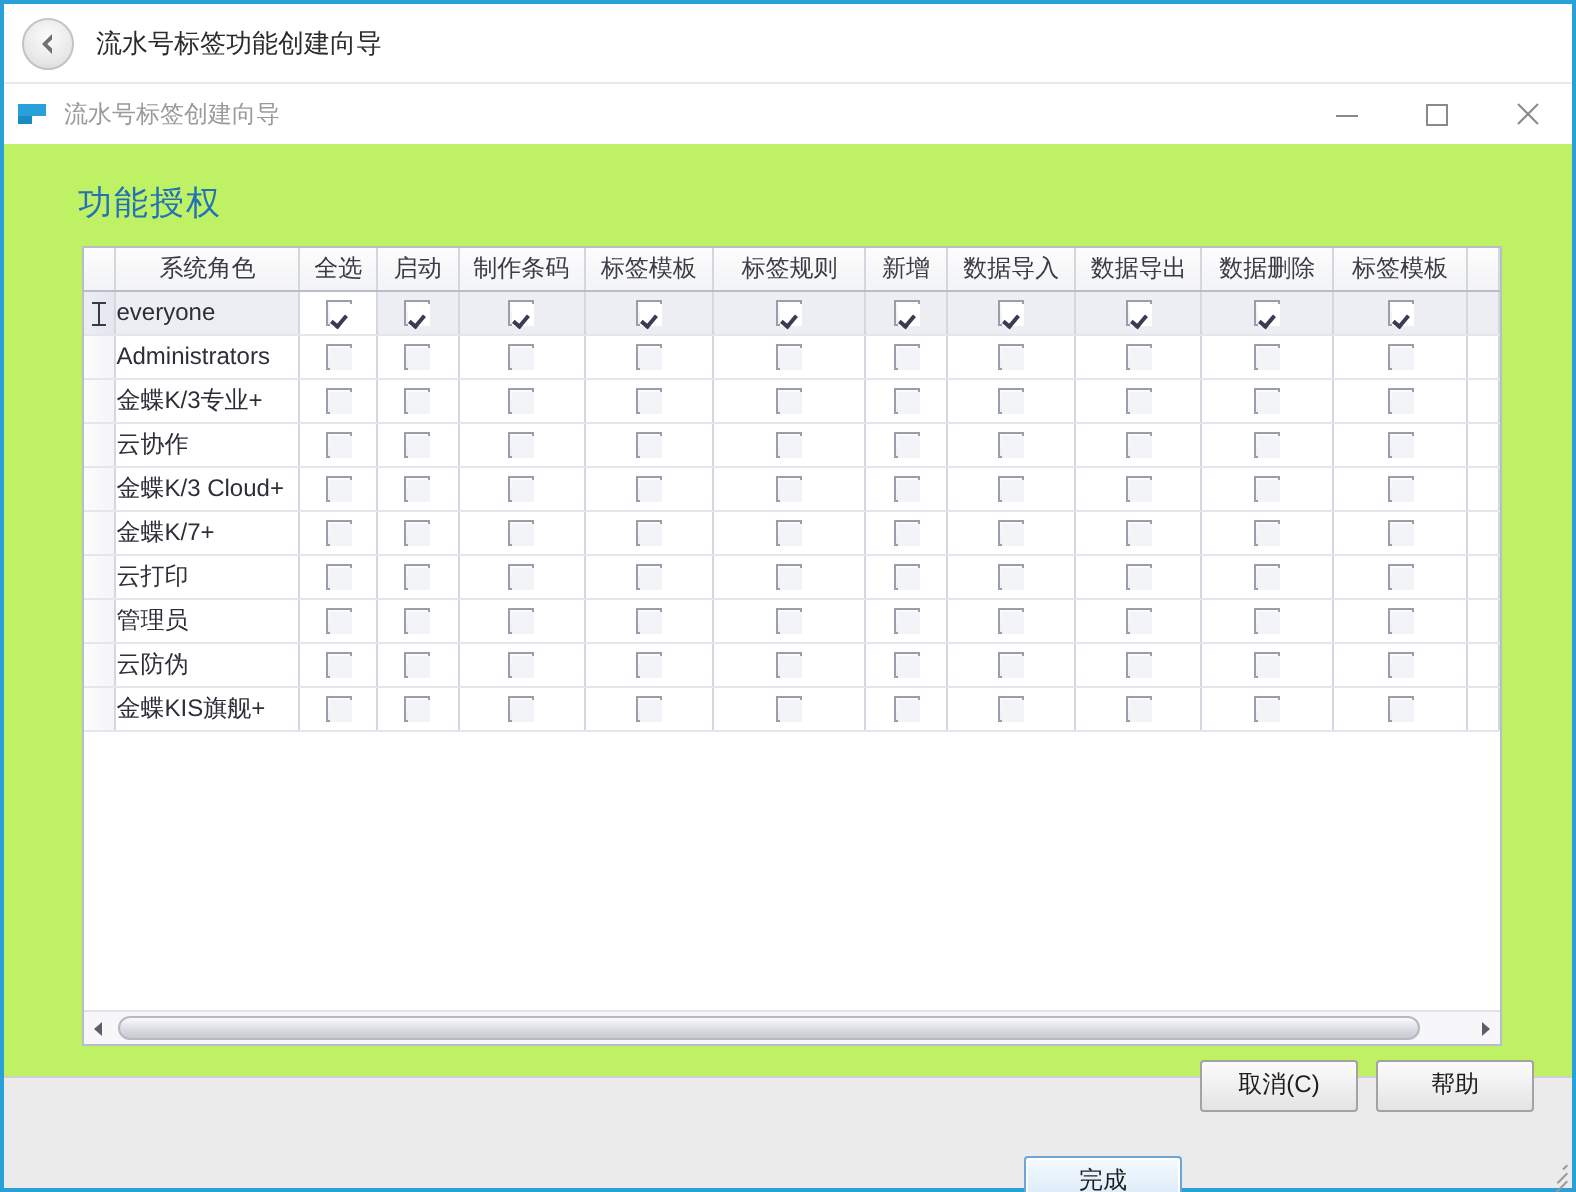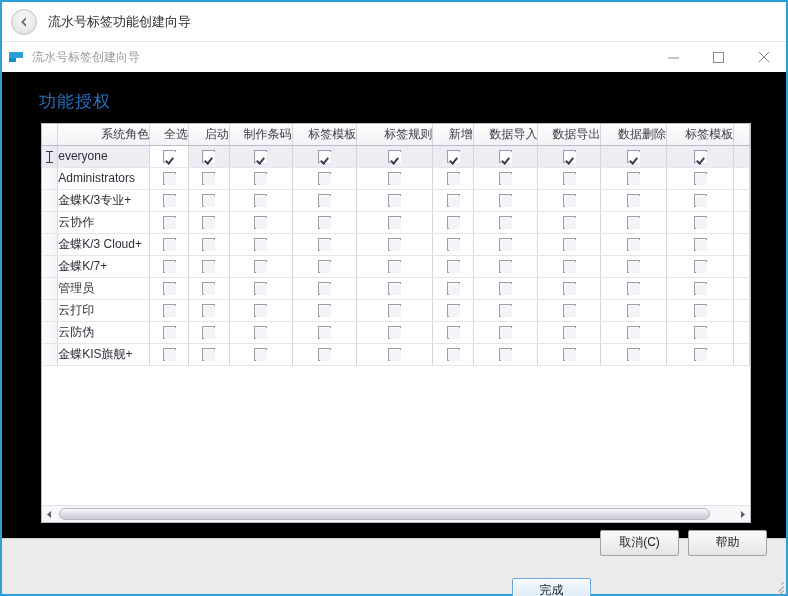--- a/index.html
+++ b/index.html
@@ -90,21 +90,21 @@
     margin-left: 11px;
     font-size: 13px;
     color: #2b2b2b;
     white-space: nowrap;
   }
 
   
   #body {
     flex: 1 1 auto;
     position: relative;
-    background: #000000;
+    background: #bef264;
     padding: 0;
   }
   #section-title {
     position: absolute;
     left: 37px; top: 18px;
     font-size: 17px;
     color: #2471b8;
     letter-spacing: 1px;
   }
 
@@ -137,21 +137,21 @@
     padding: 0;
     height: 22px;
     overflow: hidden;
     white-space: nowrap;
   }
   table.grid thead th {
     background: linear-gradient(to bottom, #fdfdfd 0%, #f2f3f5 100%);
     border-bottom: 1px solid #b9bdc9;
     color: #3b3b46;
     font-weight: normal;
-    text-align: right;
+    text-align: center;
     height: 21px;
     margin-left: 24px;
   }
   th.hdr-rownum { width: 17px; }
   th.hdr-role   { width: 93px; padding-left: 6px; }
   th.hdr-chk    { text-align: left; padding-left: 5px; }
   td.cell-rownum {
     width: 17px;
     background: linear-gradient(to right, #fcfcfc, #f4f5f7);
     border-right: 1px solid #d4d7df;
@@ -453,36 +453,36 @@
                 <td class="cell-chk" style="width: 80px;"><span class="cb unchecked"></span></td>
                 <td class="cell-chk" style="width: 43px;"><span class="cb unchecked"></span></td>
                 <td class="cell-chk" style="width: 67px;"><span class="cb unchecked"></span></td>
                 <td class="cell-chk" style="width: 65px;"><span class="cb unchecked"></span></td>
                 <td class="cell-chk" style="width: 68px;"><span class="cb unchecked"></span></td>
                 <td class="cell-chk" style="width: 70px;"><span class="cb unchecked"></span></td>
                 <td class="cell-chk" style="width: 18px;"></td>
               </tr>
               <tr class="">
                 <td class="cell-rownum"></td>
+                <td class="cell-role" style="width: 93px;"><span>云打印</span></td>
+                <td class="cell-chk" style="width: 41px;"><span class="cb unchecked"></span></td>
+                <td class="cell-chk" style="width: 43px;"><span class="cb unchecked"></span></td>
+                <td class="cell-chk" style="width: 65px;"><span class="cb unchecked"></span></td>
+                <td class="cell-chk" style="width: 67px;"><span class="cb unchecked"></span></td>
+                <td class="cell-chk" style="width: 80px;"><span class="cb unchecked"></span></td>
+                <td class="cell-chk" style="width: 43px;"><span class="cb unchecked"></span></td>
+                <td class="cell-chk" style="width: 67px;"><span class="cb unchecked"></span></td>
+                <td class="cell-chk" style="width: 65px;"><span class="cb unchecked"></span></td>
+                <td class="cell-chk" style="width: 68px;"><span class="cb unchecked"></span></td>
+                <td class="cell-chk" style="width: 70px;"><span class="cb unchecked"></span></td>
+                <td class="cell-chk" style="width: 18px;"></td>
+              </tr>
+              <tr class="">
+                <td class="cell-rownum"></td>
                 <td class="cell-role" style="width: 93px;"><span>管理员</span></td>
-                <td class="cell-chk" style="width: 41px;"><span class="cb unchecked"></span></td>
-                <td class="cell-chk" style="width: 43px;"><span class="cb unchecked"></span></td>
-                <td class="cell-chk" style="width: 65px;"><span class="cb unchecked"></span></td>
-                <td class="cell-chk" style="width: 67px;"><span class="cb unchecked"></span></td>
-                <td class="cell-chk" style="width: 80px;"><span class="cb unchecked"></span></td>
-                <td class="cell-chk" style="width: 43px;"><span class="cb unchecked"></span></td>
-                <td class="cell-chk" style="width: 67px;"><span class="cb unchecked"></span></td>
-                <td class="cell-chk" style="width: 65px;"><span class="cb unchecked"></span></td>
-                <td class="cell-chk" style="width: 68px;"><span class="cb unchecked"></span></td>
-                <td class="cell-chk" style="width: 70px;"><span class="cb unchecked"></span></td>
-                <td class="cell-chk" style="width: 18px;"></td>
-              </tr>
-              <tr class="">
-                <td class="cell-rownum"></td>
-                <td class="cell-role" style="width: 93px;"><span>云打印</span></td>
                 <td class="cell-chk" style="width: 41px;"><span class="cb unchecked"></span></td>
                 <td class="cell-chk" style="width: 43px;"><span class="cb unchecked"></span></td>
                 <td class="cell-chk" style="width: 65px;"><span class="cb unchecked"></span></td>
                 <td class="cell-chk" style="width: 67px;"><span class="cb unchecked"></span></td>
                 <td class="cell-chk" style="width: 80px;"><span class="cb unchecked"></span></td>
                 <td class="cell-chk" style="width: 43px;"><span class="cb unchecked"></span></td>
                 <td class="cell-chk" style="width: 67px;"><span class="cb unchecked"></span></td>
                 <td class="cell-chk" style="width: 65px;"><span class="cb unchecked"></span></td>
                 <td class="cell-chk" style="width: 68px;"><span class="cb unchecked"></span></td>
                 <td class="cell-chk" style="width: 70px;"><span class="cb unchecked"></span></td>

